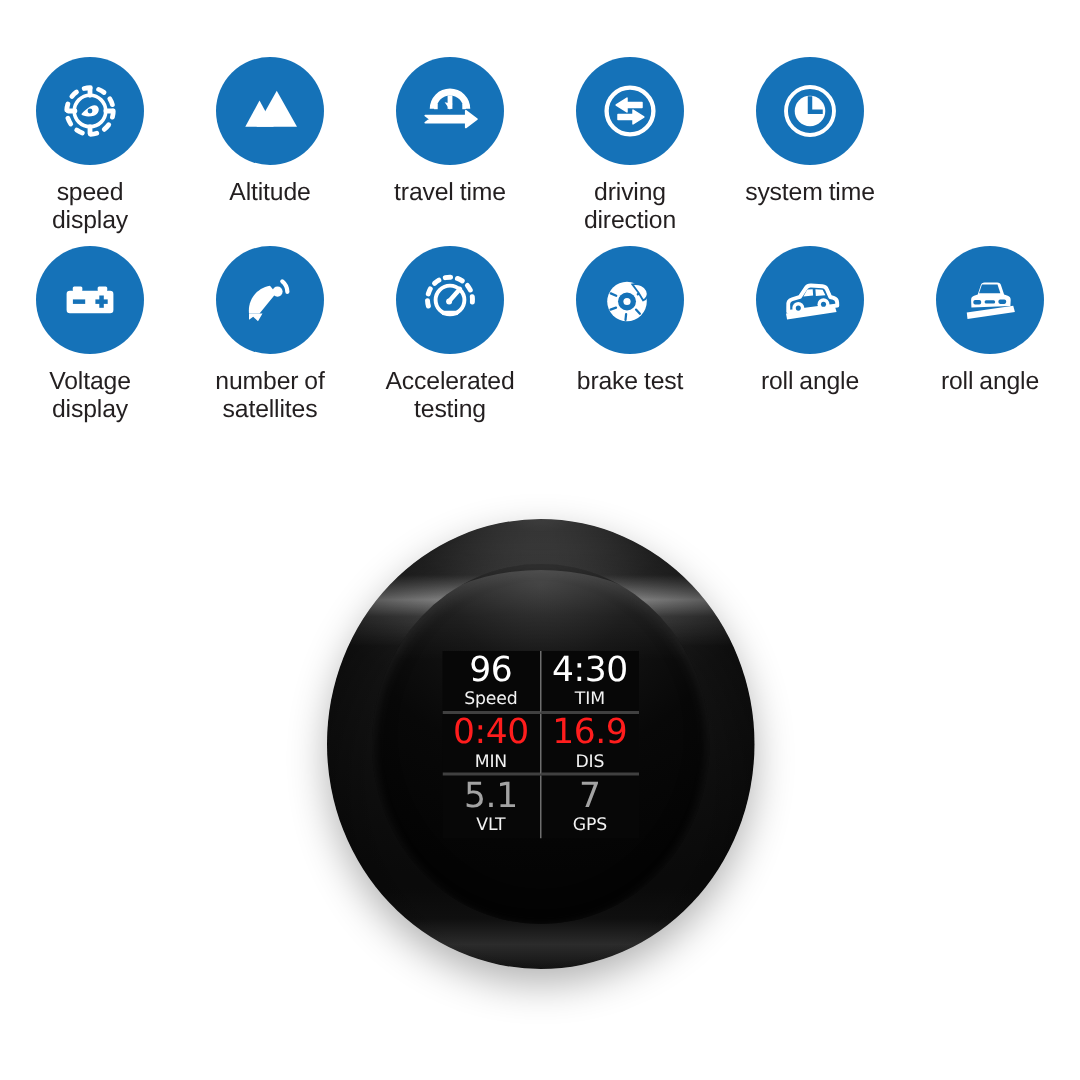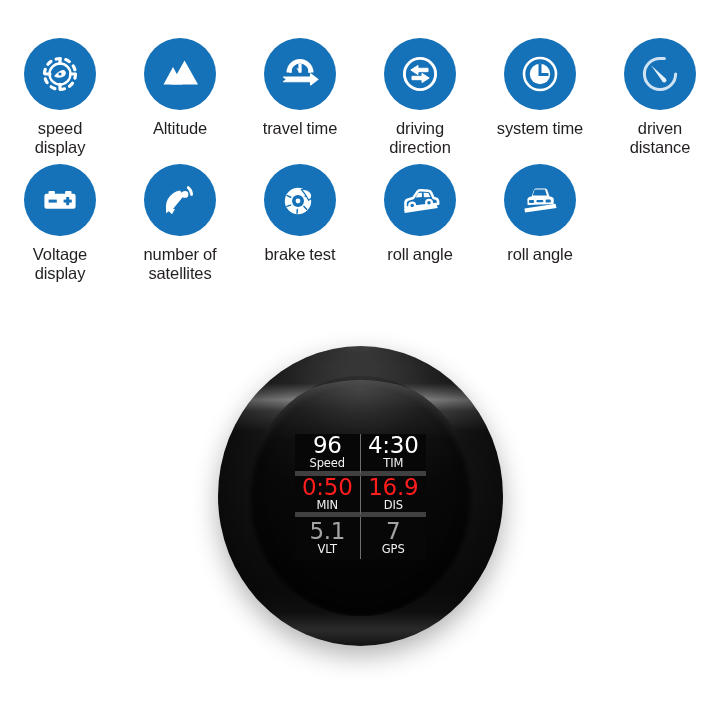--- a/index.html
+++ b/index.html
@@ -129,21 +129,21 @@
   .lcd-cell{
     position:relative;
     display:flex;
     flex-direction:column;
     align-items:center;
     justify-content:center;
     box-sizing:border-box;
     padding-bottom:1px;
   }
   .lcd-cell.col-left{border-right:1px solid #6e6e6e;}
-  .lcd-cell.row-b{border-bottom:5px solid #404040;}
+  .lcd-cell.row-b{border-bottom:2px solid #404040;}
   .lcd-value{
     font-family:"DejaVu Sans","Liberation Sans",sans-serif;
     font-size:23px;
     line-height:0.96;
     font-weight:400;
     letter-spacing:-0.3px;
   }
   .lcd-unit{
     font-family:"DejaVu Sans","Liberation Sans",sans-serif;
     font-size:11.5px;
@@ -219,32 +219,20 @@
       <div class="icon-circle">
         <svg width="46" height="46" viewBox="0 0 46 46" aria-hidden="true">
           <circle cx="23" cy="23" r="16.0" fill="none" stroke="#fff" stroke-width="2.6"></circle>
           <circle cx="23" cy="23" r="10.2" fill="#fff"></circle>
           <path d="M23 14.6v8.9h7.0" fill="none" stroke="#1572b8" stroke-width="3.0" stroke-linecap="square"></path>
         </svg>
       </div>
       <div class="feature-label" style="white-space:pre-line">system time</div>
     </div>
 
-    <div class="feature-cell">
-      <div class="icon-circle">
-        <svg width="46" height="46" viewBox="0 0 46 46" aria-hidden="true">
-          <path d="M23 7.4a15.6 15.6 0 1 0 15.6 15.6" fill="none" stroke="#cfe3f2" stroke-width="3.0" stroke-linecap="round"></path>
-          <path d="M23 7.4h4.4" fill="none" stroke="#cfe3f2" stroke-width="3.0" stroke-linecap="round"></path>
-          <path d="M14.0 14.3l14.4 13.0-2.9 3.2z" fill="#e6f0f8"></path>
-          <circle cx="27.2" cy="29.2" r="2.2" fill="#e6f0f8"></circle>
-        </svg>
-      </div>
-      <div class="feature-label" style="white-space:pre-line">driven
-distance</div>
-    </div>
 
   </div>
 
   <div class="feature-row">
 
     <div class="feature-cell">
       <div class="icon-circle">
         <svg width="46" height="46" viewBox="0 0 46 46" aria-hidden="true">
           <rect x="11.5" y="14.0" width="6.4" height="3.4" rx="1" fill="#fff"></rect>
           <rect x="28.1" y="14.0" width="6.4" height="3.4" rx="1" fill="#fff"></rect>
@@ -265,20 +253,33 @@
           <path d="M9.0 32.0h9.0l-3.0 5.2-3.2-3.0-2.8 2.0z" fill="#fff"></path>
           <rect x="20.0" y="18.0" width="3.2" height="8.0" transform="rotate(42 21.6 22)" fill="#fff"></rect>
           <circle cx="28.0" cy="17.4" r="3.4" fill="#fff"></circle>
           <path d="M31.2 10.6a9.2 9.2 0 0 1 3.4 7.0" fill="none" stroke="#fff" stroke-width="2.8" stroke-linecap="round"></path>
         </svg>
       </div>
       <div class="feature-label" style="white-space:pre-line">number of
 satellites</div>
     </div>
 
+    <div class="feature-cell">
+      <div class="icon-circle">
+        <svg width="46" height="46" viewBox="0 0 46 46" aria-hidden="true">
+          <path d="M8.6 27.0a15.0 15.0 0 1 1 28.8 0" fill="none" stroke="#fff" stroke-width="3.3" stroke-linecap="round" stroke-dasharray="3.6 4.6"></path>
+          <circle cx="23" cy="23" r="9.6" fill="none" stroke="#fff" stroke-width="2.6"></circle>
+          <path d="M29.6 15.6L22.4 23.8" fill="none" stroke="#fff" stroke-width="3.0" stroke-linecap="round"></path>
+          <circle cx="22.4" cy="24.0" r="2.0" fill="#fff"></circle>
+          <rect x="17.4" y="30.2" width="11.2" height="3.0" rx="1.4" fill="#fff"></rect>
+        </svg>
+      </div>
+      <div class="feature-label" style="white-space:pre-line">Accelerated
+testing</div>
+    </div>
 
     <div class="feature-cell">
       <div class="icon-circle">
         <svg width="46" height="46" viewBox="0 0 46 46" aria-hidden="true">
           <circle cx="21.0" cy="24.0" r="13.2" fill="#fff"></circle>
           <circle cx="21.0" cy="24.0" r="6.0" fill="#1572b8"></circle>
           <circle cx="21.0" cy="24.0" r="2.4" fill="#fff"></circle>
           <g fill="#1572b8">
             <circle cx="21.0" cy="19.4" r="1.1"></circle>
               <circle cx="25.0" cy="21.7" r="1.1"></circle>
@@ -343,21 +344,21 @@
           <div class="lcd-value v-white">96</div>
           <div class="lcd-unit">Speed</div>
         </div>
 
         <div class="lcd-cell row-b">
           <div class="lcd-value v-white">4:30</div>
           <div class="lcd-unit">TIM</div>
         </div>
 
         <div class="lcd-cell col-left row-b">
-          <div class="lcd-value v-red">0:50</div>
+          <div class="lcd-value v-red">0:40</div>
           <div class="lcd-unit">MIN</div>
         </div>
 
         <div class="lcd-cell row-b">
           <div class="lcd-value v-red">16.9</div>
           <div class="lcd-unit">DIS</div>
         </div>
 
         <div class="lcd-cell col-left">
           <div class="lcd-value v-green">5.1</div>

